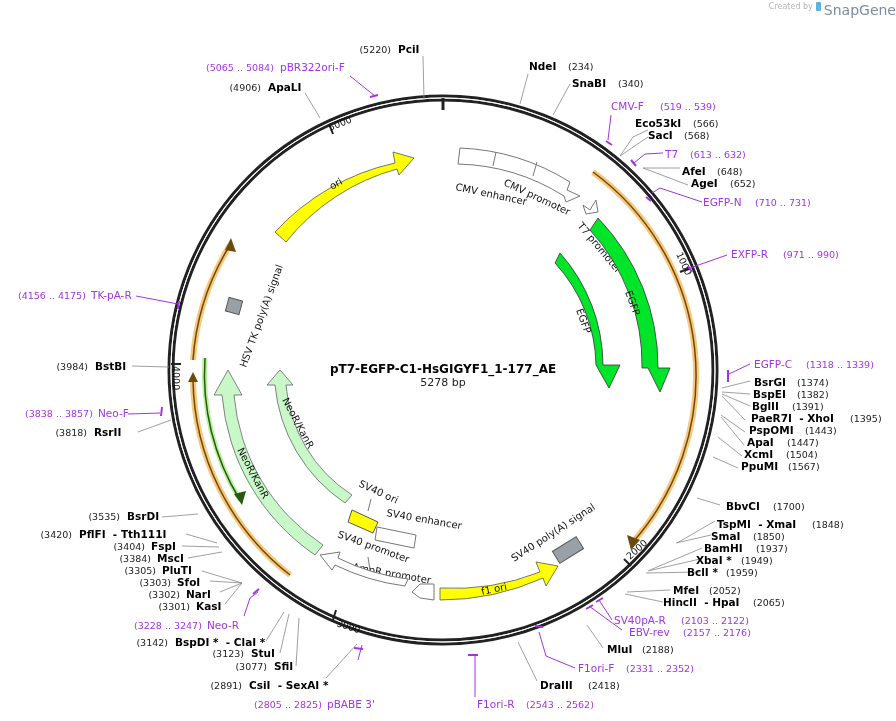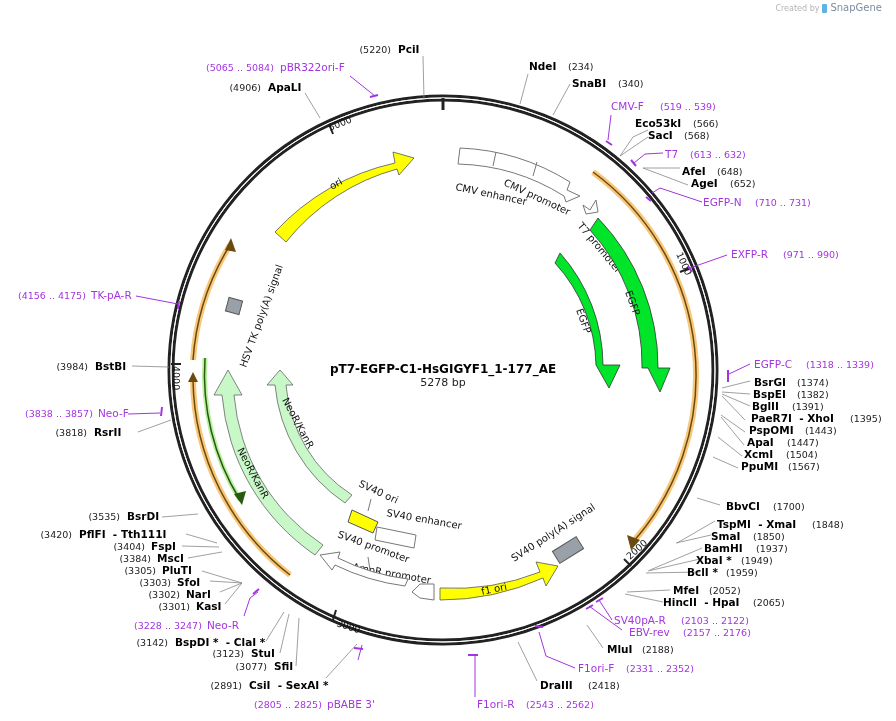--- a/index.html
+++ b/index.html
@@ -1,19 +1,19 @@
 <!DOCTYPE html>
 <html><head>
 <meta charset="utf-8">
 <style>
   html,body{margin:0;padding:0;background:#fff;}
   body{width:896px;height:721px;overflow:hidden;position:relative;font-family:"DejaVu Sans","Liberation Sans",sans-serif;}
   #map{position:absolute;left:0;top:0;}
-  .watermark{position:absolute;right:14px;top:2px;font-size:8px;color:#b5b5b5;display:flex;align-items:flex-end;gap:3px;}
-  .watermark .brand{font-size:10px;color:#7a8da0;}
+  .watermark{position:absolute;right:0;top:2px;font-size:8px;color:#b5b5b5;display:flex;align-items:flex-start;gap:3px;}
+  .watermark .brand{font-size:14px;color:#7a8da0;}
   .wm-logo{width:5px;height:9px;background:#5fb2e6;border-radius:1px;display:inline-block;}
   text{font-family:"DejaVu Sans",sans-serif;}
   .site-name{font-weight:bold;font-size:10.5px;fill:#000;}
   .site-pos{font-size:9.5px;fill:#222;}
   .primer{font-size:10.5px;fill:#a335e0;}
   .primer-pos{font-size:9.5px;fill:#a335e0;}
   .feat-label{font-size:10px;fill:#111;}
   .title{font-weight:bold;font-size:12px;fill:#000;}
   .subtitle{font-size:11px;fill:#222;}
   .tick-label{font-size:9.5px;fill:#111;}

